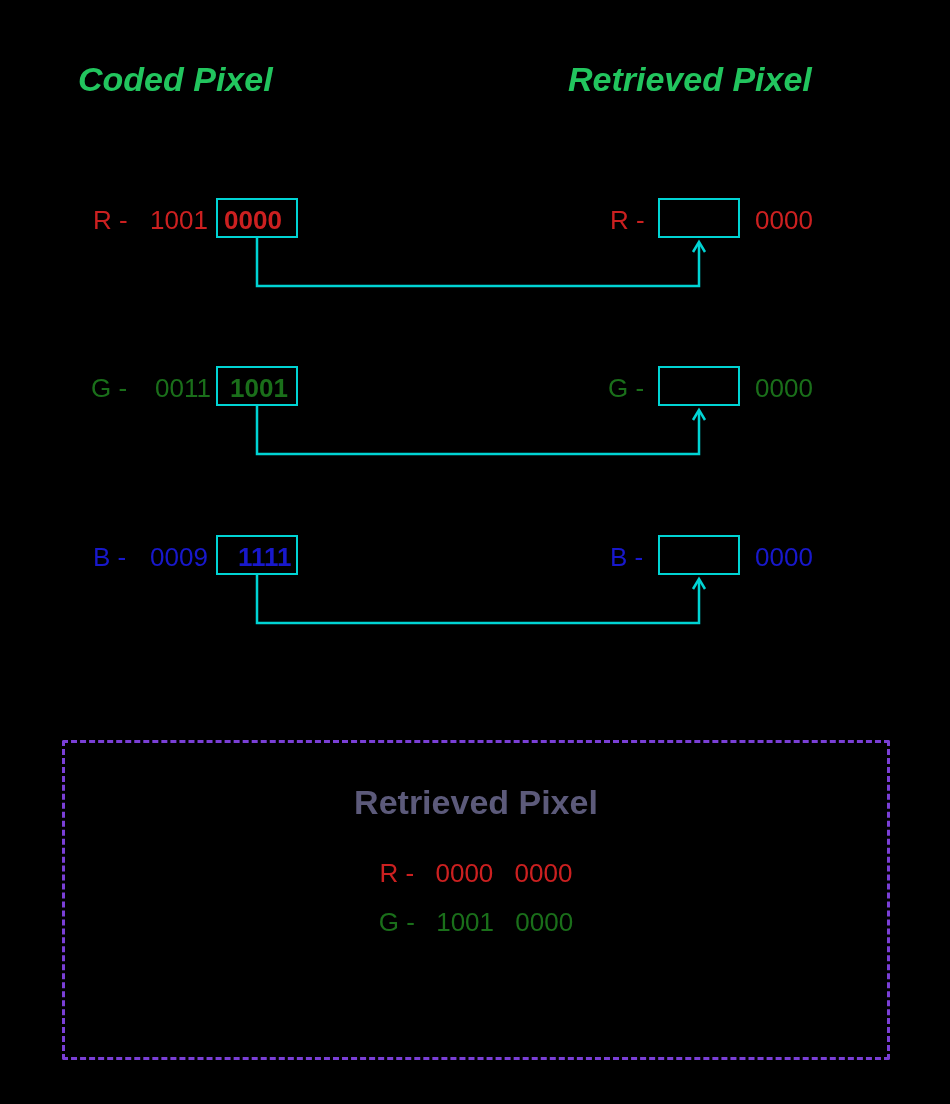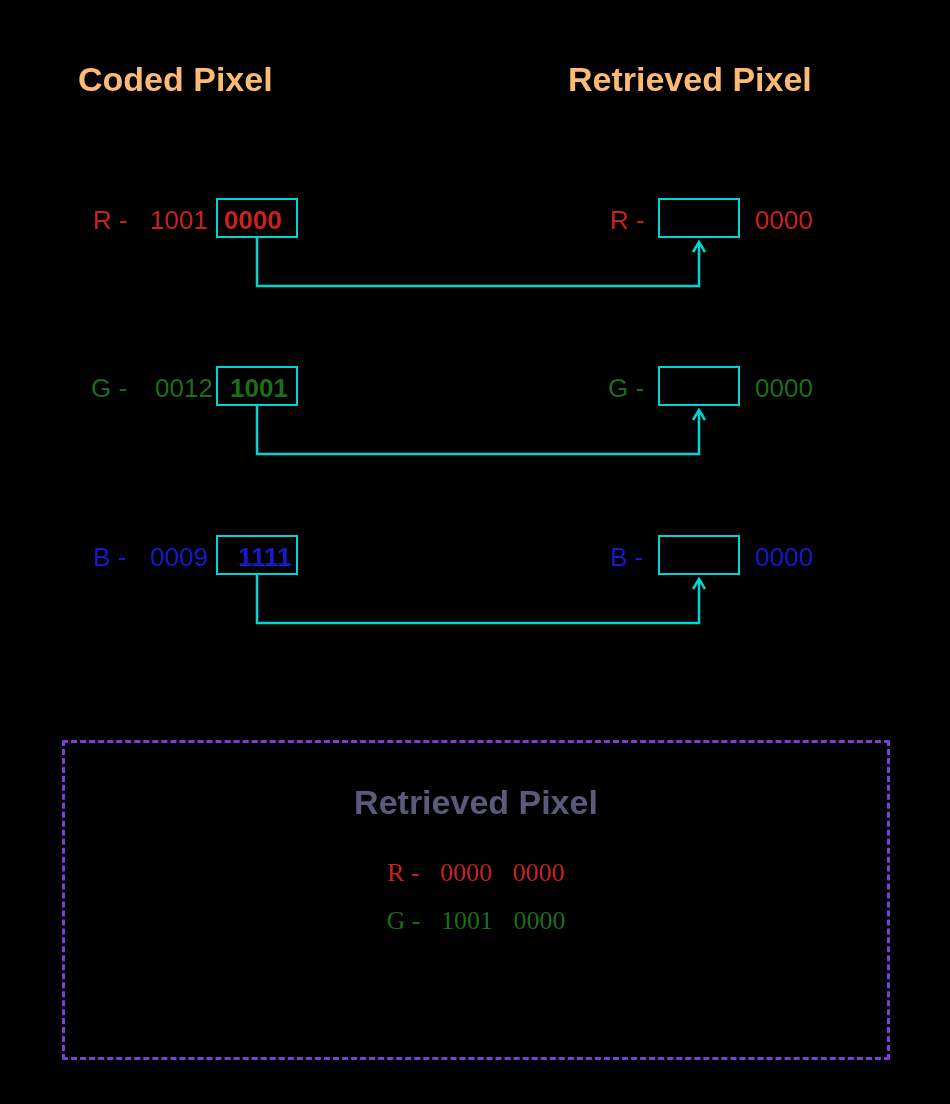--- a/index.html
+++ b/index.html
@@ -8,21 +8,22 @@
     width: 950px;
     height: 1104px;
     position: relative;
     font-family: Arial, Helvetica, sans-serif;
     overflow: hidden;
   }
   .header {
     position: absolute;
     font-size: 34px;
     font-weight: bold;
-    color: #fdba74;
+    color: #22c55e;
+    font-style: italic;
   }
   .header-left { top: 60px; left: 78px; }
   .header-right { top: 60px; left: 568px; }
 
   .channel-label {
     position: absolute;
     font-size: 26px;
     font-weight: normal;
   }
   .val {
@@ -65,21 +66,20 @@
   }
   .result-title {
     font-size: 34px;
     font-weight: bold;
     color: #5c5a7a;
     margin-bottom: 36px;
   }
   .result-line {
     font-size: 26px;
     margin-bottom: 18px;
-    font-family: Liberation Serif, serif;
   }
   .sp { display: inline-block; width: 14px; }
 </style>
 </head>
 <body>
 
 <div class="header header-left">Coded Pixel</div>
 <div class="header header-right">Retrieved Pixel</div>
 
 <div class="channel-label red" style="top:205px; left:93px;">R -</div>
@@ -90,21 +90,21 @@
 <div class="channel-label red" style="top:205px; left:610px;">R -</div>
 <div class="cyan-box" style="top:198px; left:658px;"></div>
 <div class="val red" style="top:205px; left:755px;">0000</div>
 
 <svg class="arrow" style="top:236px; left:255px;" width="460" height="70">
   <path d="M 2 2 L 2 50 L 444 50 L 444 8"></path>
   <path d="M 438 16 L 444 6 L 450 16"></path>
 </svg>
 
 <div class="channel-label green" style="top:373px; left:91px;">G -</div>
-<div class="val green" style="top:373px; left:155px;">0012</div>
+<div class="val green" style="top:373px; left:155px;">0011</div>
 <div class="cyan-box" style="top:366px; left:216px;"></div>
 <div class="val green bold" style="top:373px; left:230px;">1001</div>
 
 <div class="channel-label green" style="top:373px; left:608px;">G -</div>
 <div class="cyan-box" style="top:366px; left:658px;"></div>
 <div class="val green" style="top:373px; left:755px;">0000</div>
 
 <svg class="arrow" style="top:404px; left:255px;" width="460" height="70">
   <path d="M 2 2 L 2 50 L 444 50 L 444 8"></path>
   <path d="M 438 16 L 444 6 L 450 16"></path>

